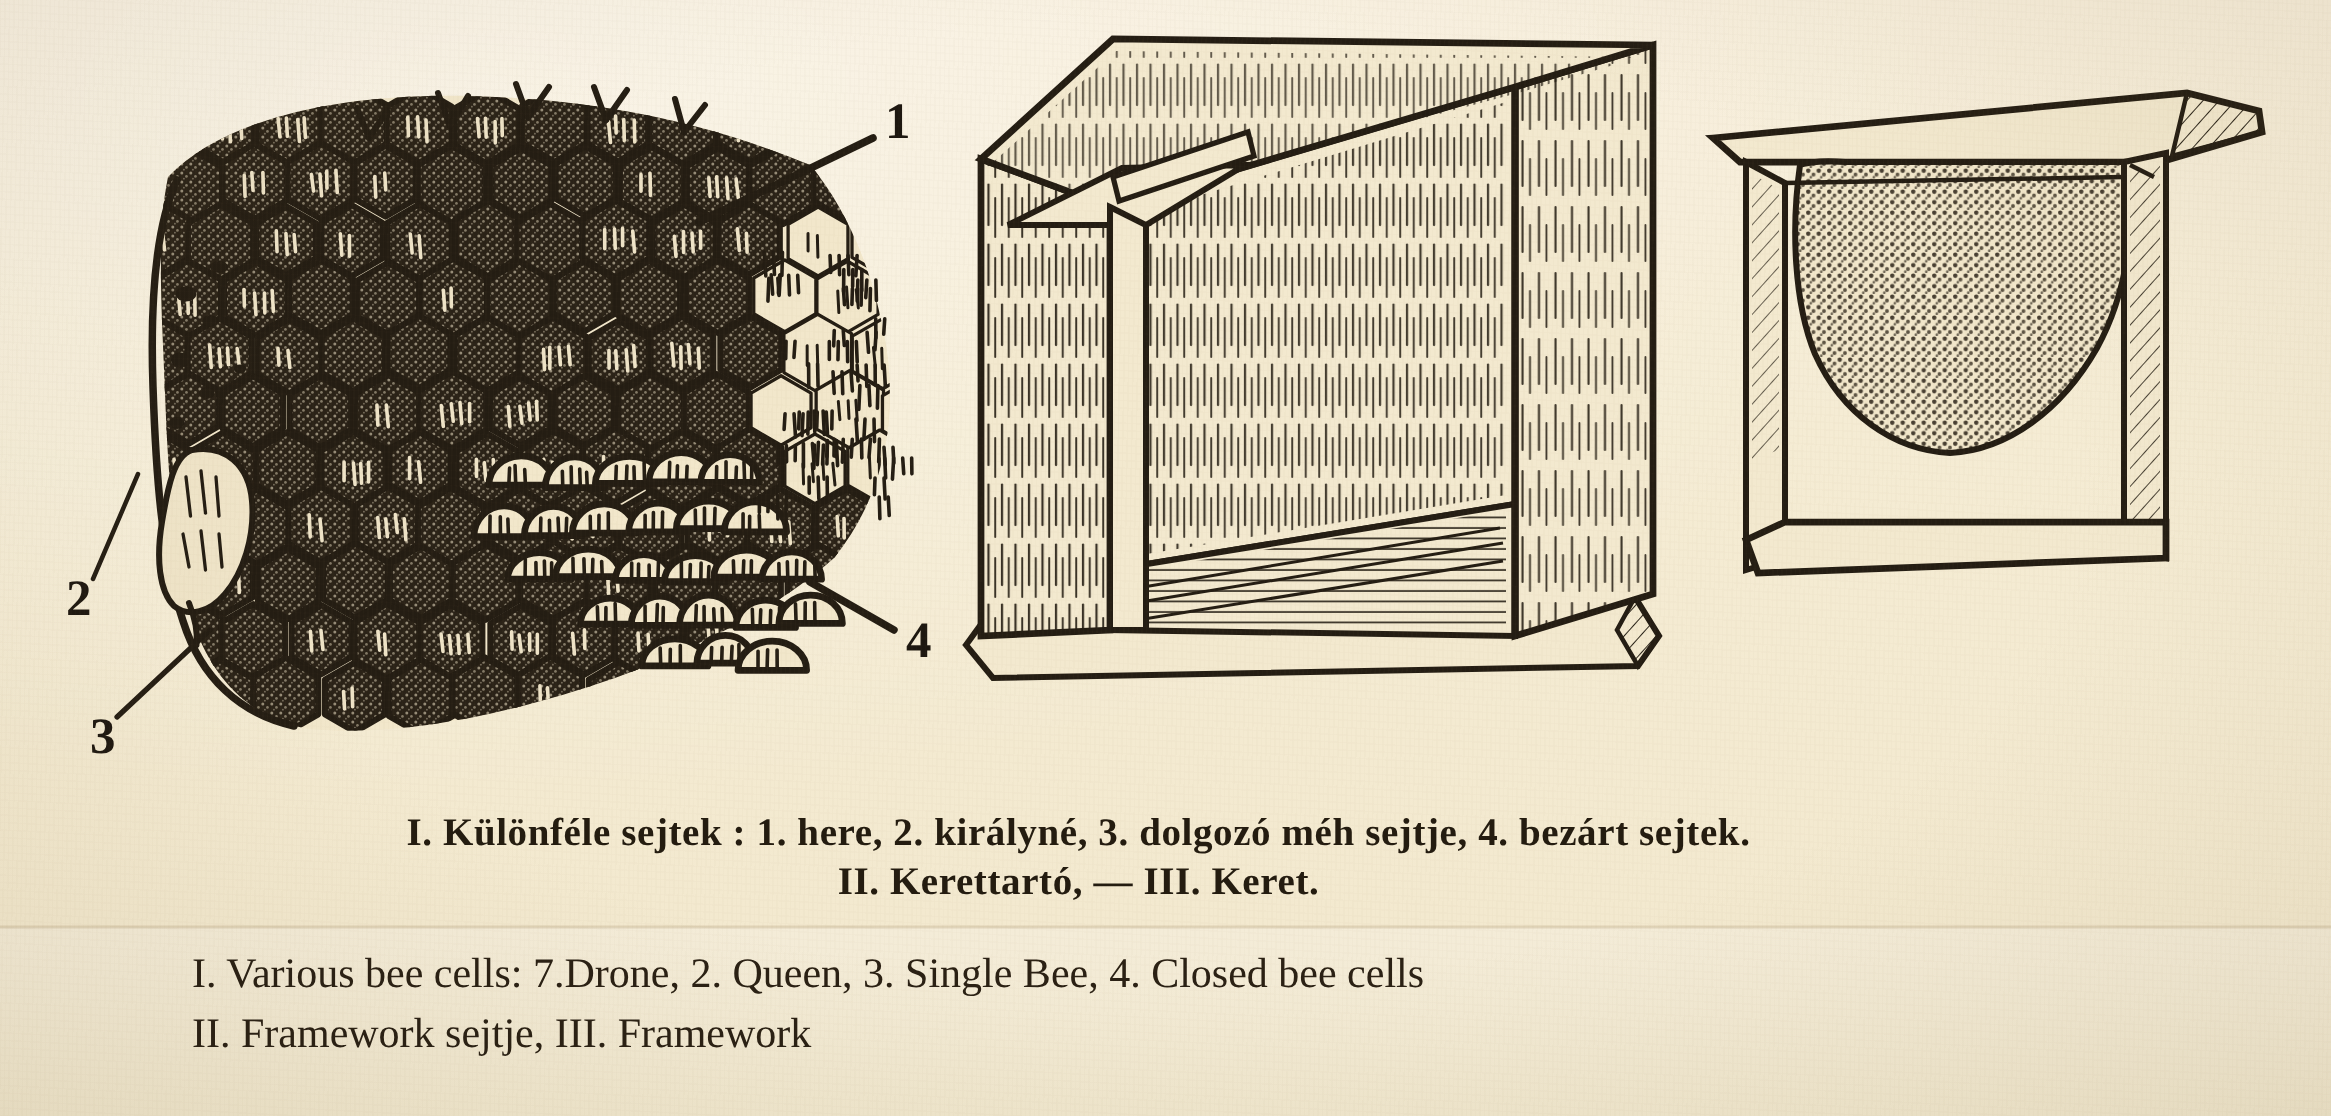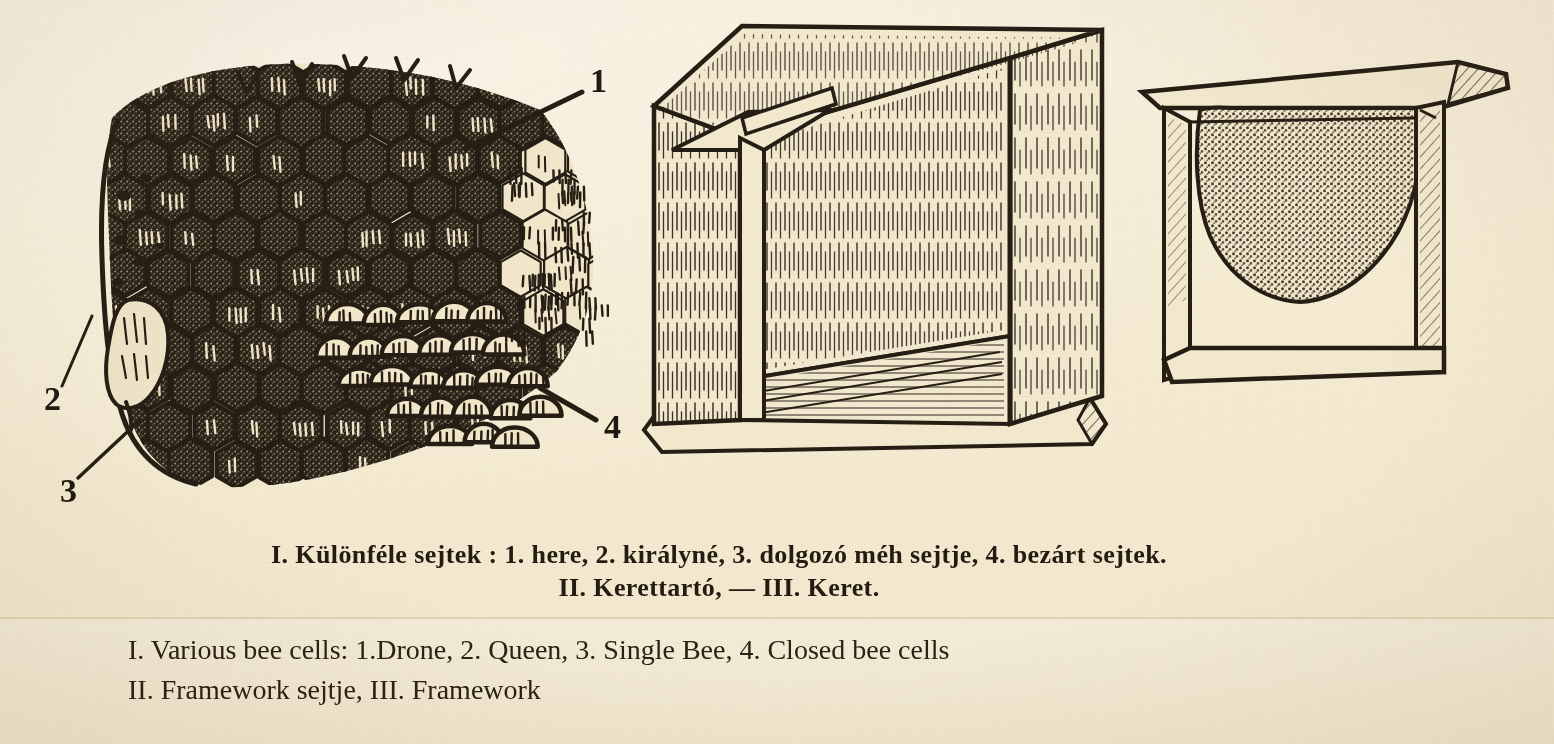--- a/index.html
+++ b/index.html
@@ -802,16 +802,16 @@
 
   <div class="grain"></div>
   <div class="vignette"></div>
 
   <div class="caption-hu">
     <span>I. Különféle sejtek : 1. here, 2. királyné, 3. dolgozó méh sejtje, 4. bezárt sejtek.</span>
     <span class="l2">II. Kerettartó, — III. Keret.</span>
   </div>
 
   <div class="caption-en">
-    <span>I. Various bee cells: 1.Drone, 2. Queen, 3. Single Bee, 4. Closed bee cells</span>
+    <span>I. Various bee cells: 7.Drone, 2. Queen, 3. Single Bee, 4. Closed bee cells</span>
     <span>II. Framework sejtje, III. Framework</span>
   </div>
 </div>
 
 </body></html>

